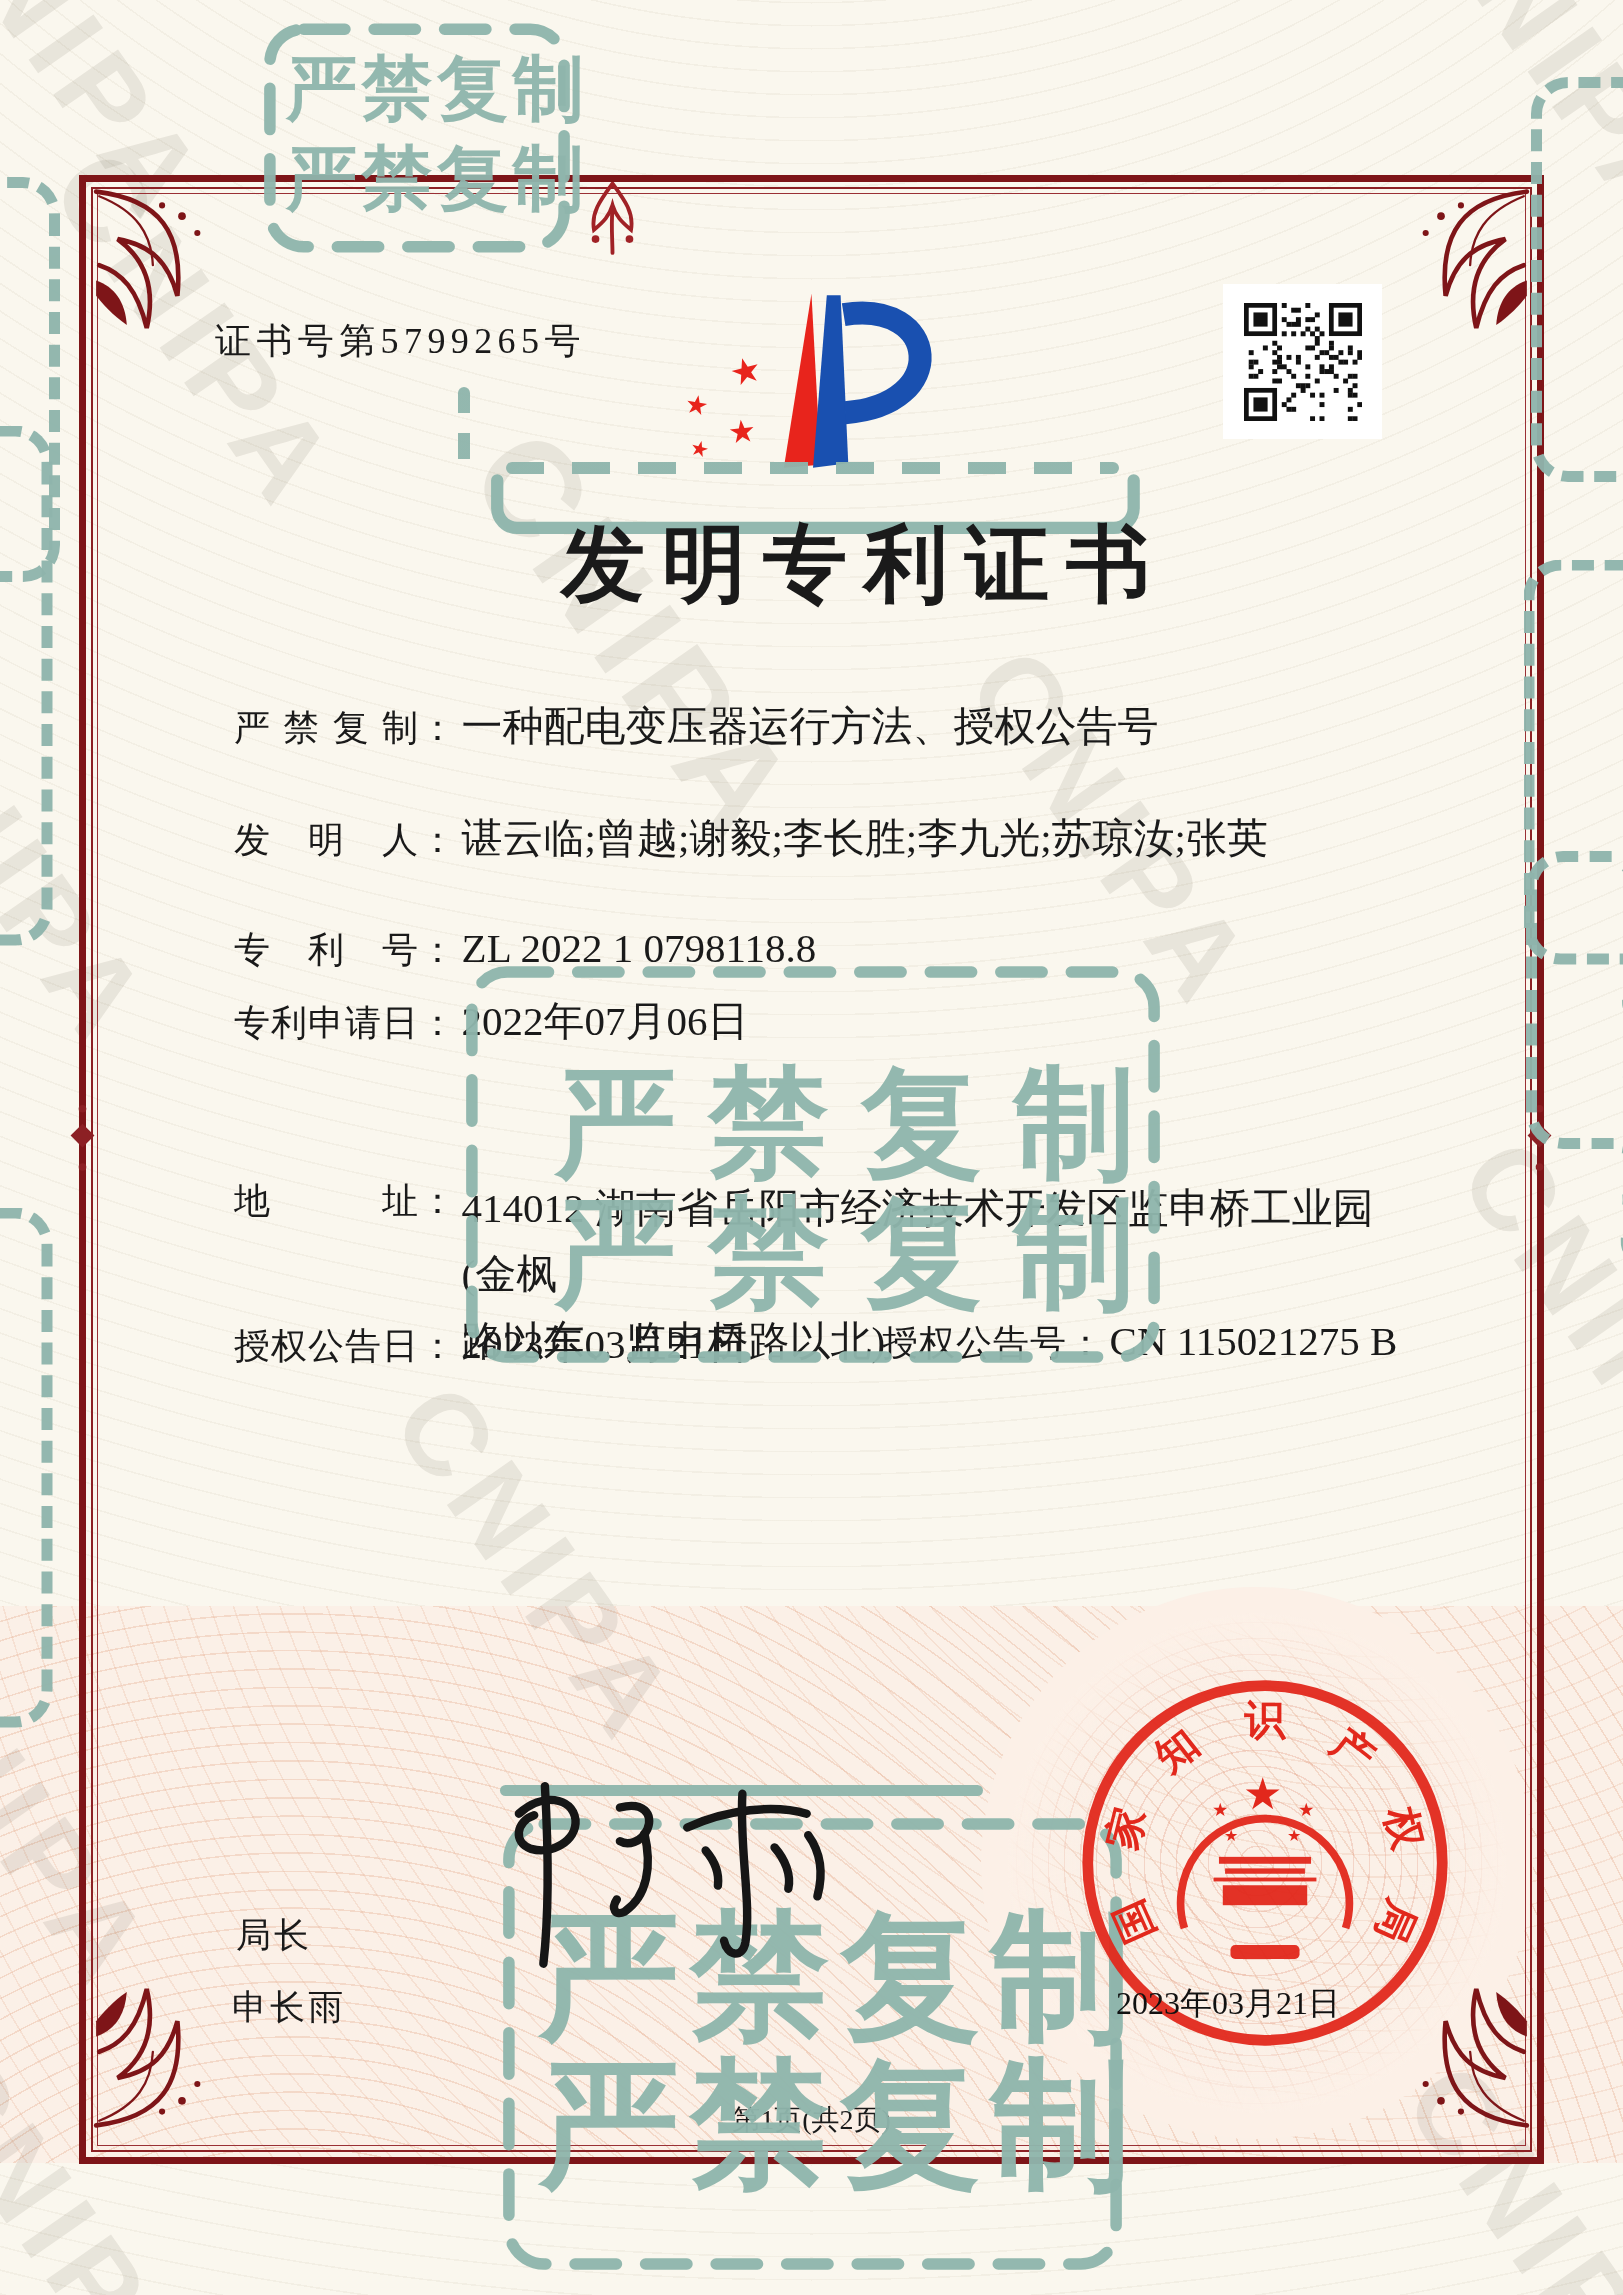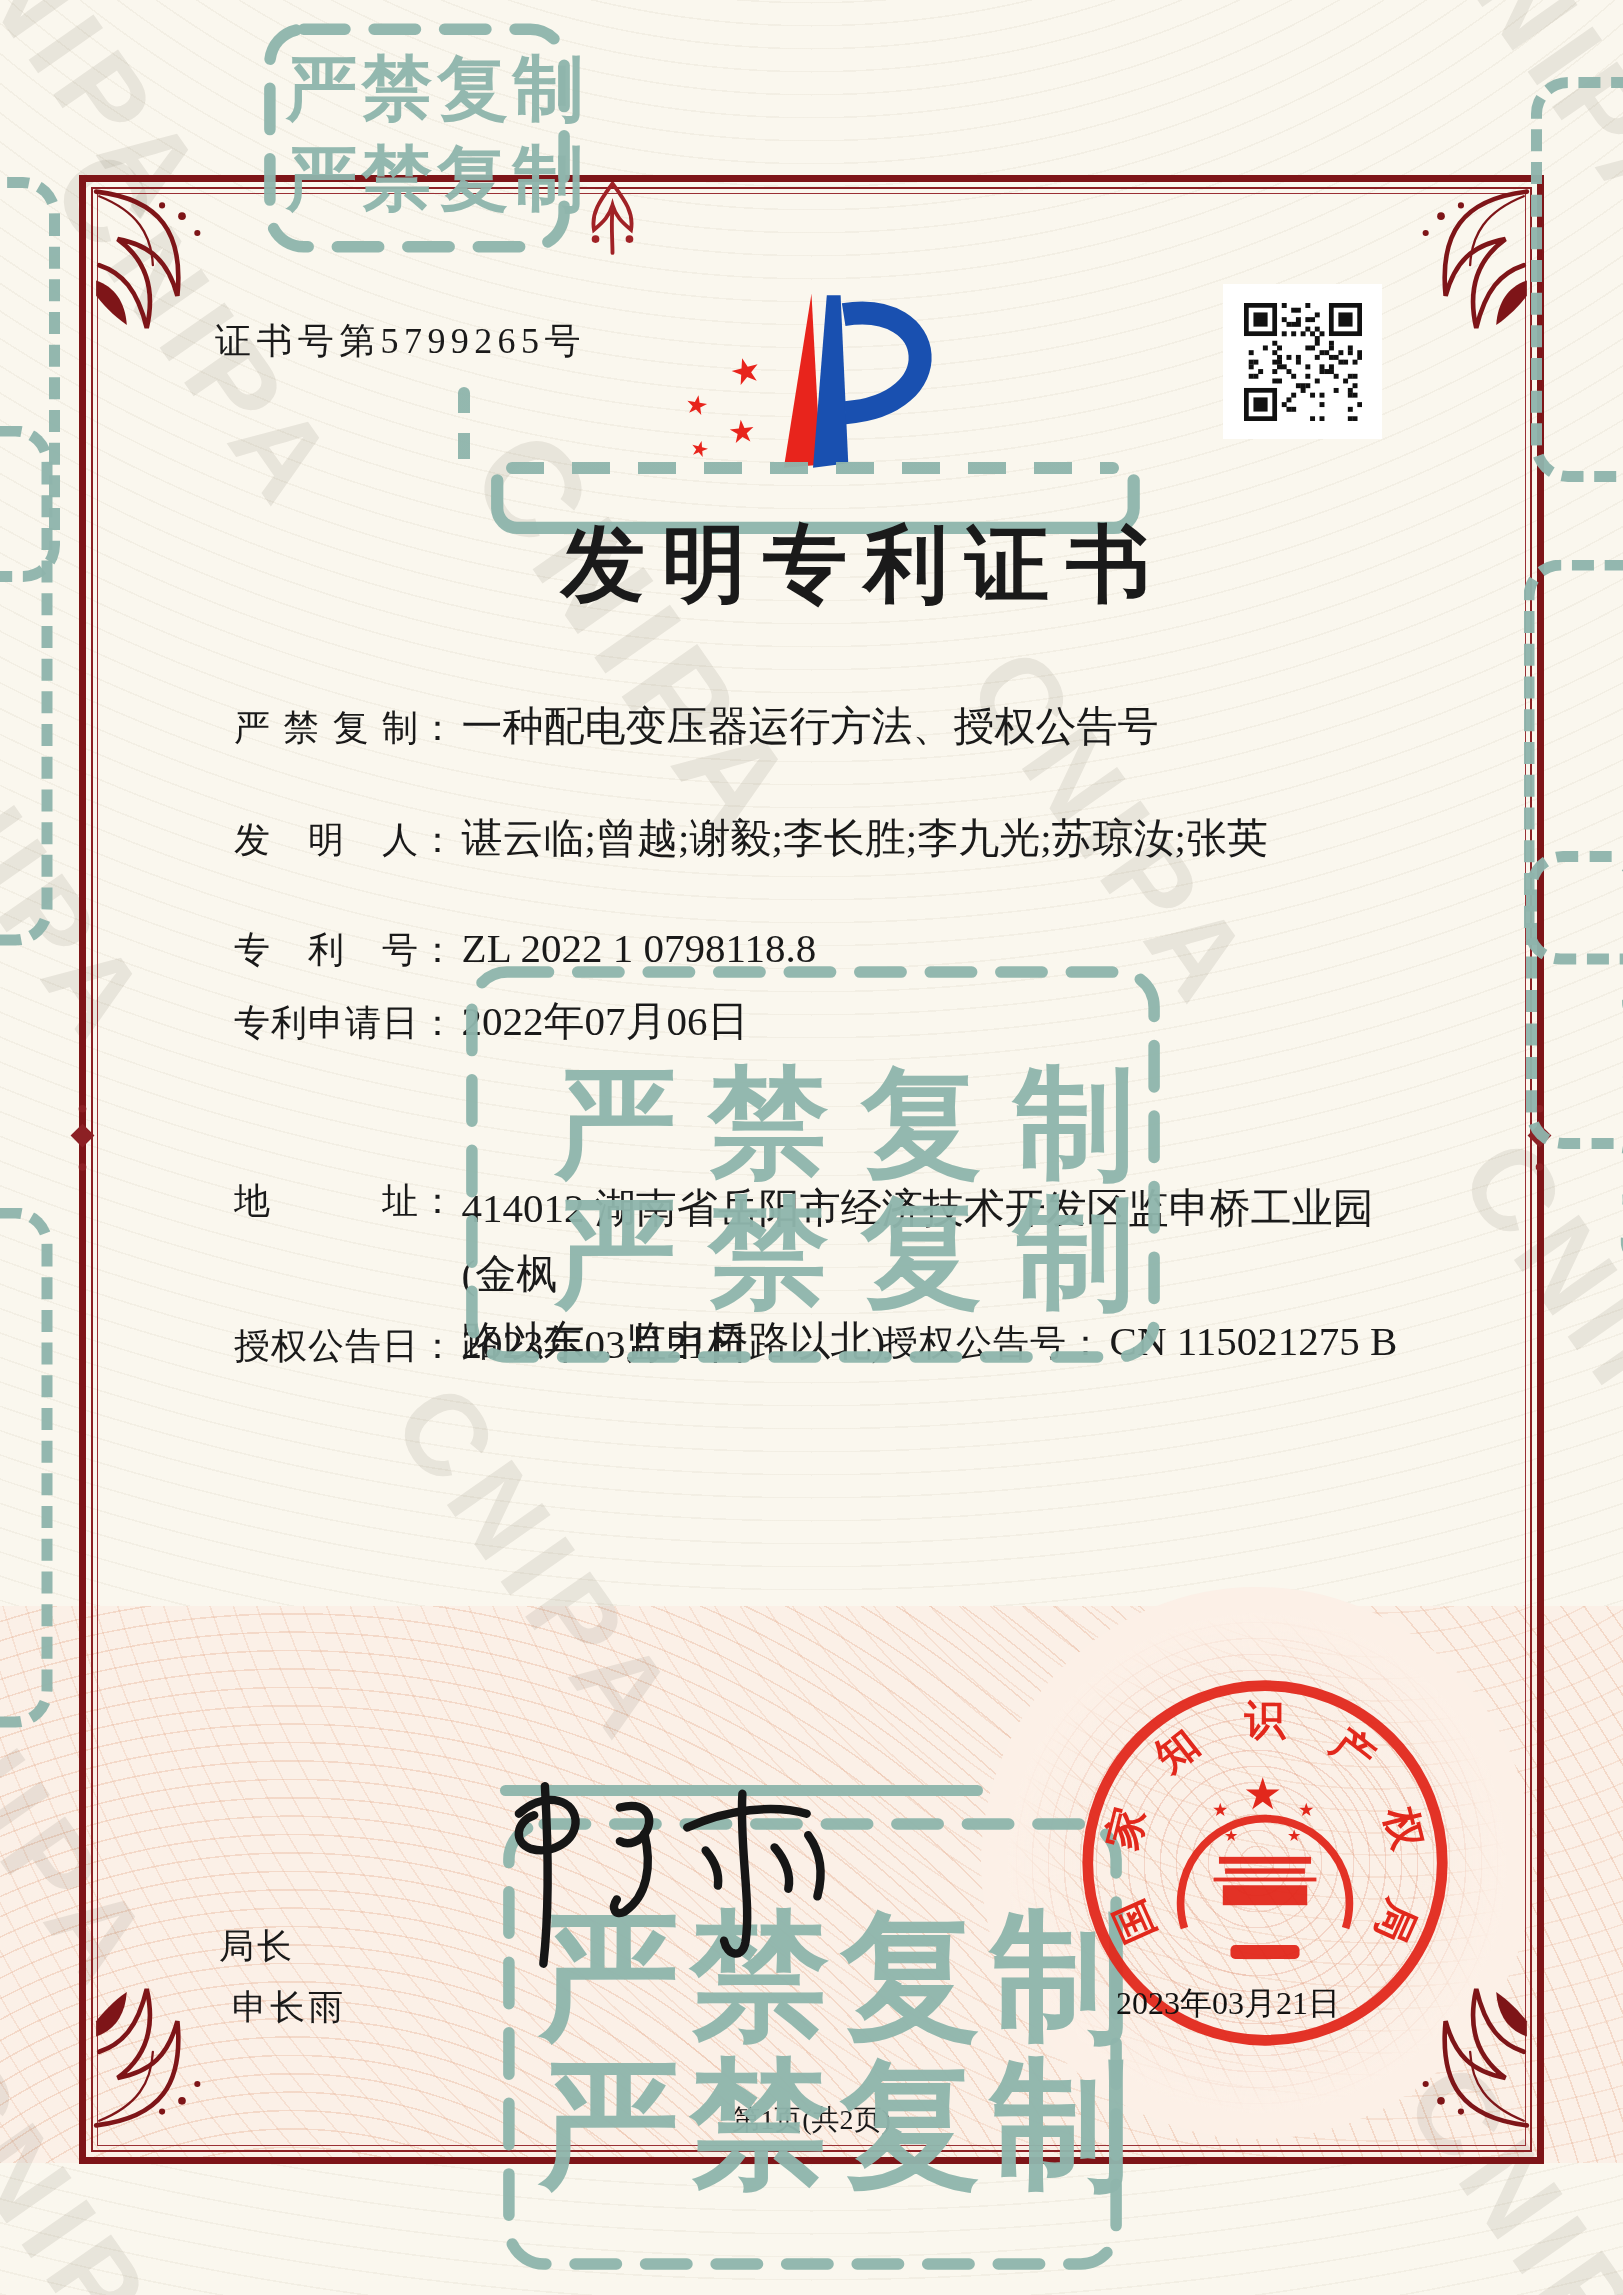--- a/index.html
+++ b/index.html
@@ -37,21 +37,21 @@
          letter-spacing:17px;text-indent:17px;z-index:50;}
   .frow{left:234px;font-size:41px;white-space:nowrap;}
   .flabel{display:inline-block;width:184px;font-size:36px;text-align:justify;text-align-last:justify;vertical-align:baseline;}
   .fcolon{font-size:36px;margin:0 6.1px 0 1.5px;}
   .fvalue{font-size:41px;}
   .addr-val{display:inline-block;vertical-align:top;line-height:1.62;white-space:normal;width:935px;}
   .pair2{position:absolute;left:648px;top:0;white-space:nowrap;}
   .paras{left:234px;top:1417px;width:1175px;font-size:31px;line-height:1.72;text-align:justify;}
   .paras p{margin:0 0 10.7px 0;text-indent:2em;}
   .barcode{left:230px;top:1674px;}
-  .dir-label{left:219px;top:1912px;font-size:35px;letter-spacing:3.1px;margin-top:11px;}
+  .dir-label{left:236px;top:1912px;font-size:35px;letter-spacing:3.1px;}
   .dir-name{left:232px;top:1984px;font-size:35px;letter-spacing:3.1px;}
   .signature{left:497px;top:1780px;z-index:50;}
   .page-no{left:0;top:2101px;width:1623px;text-align:center;font-size:28px;z-index:30;}
   .foot-note{left:623px;top:2174px;width:347px;height:71px;background:#ffffff;z-index:50;
      text-align:center;line-height:71px;font-size:29px;letter-spacing:3.1px;}
   
   .seal{position:absolute;left:1077px;top:1675px;width:376px;height:376px;z-index:45;}
   .seal-star{position:absolute;color:#e2281c;line-height:1;}
   .seal-ring-char{position:absolute;left:50%;top:50%;font-size:41px;font-weight:bold;color:#e2281c;
      font-family:"Liberation Serif","DejaVu Serif",serif;}

